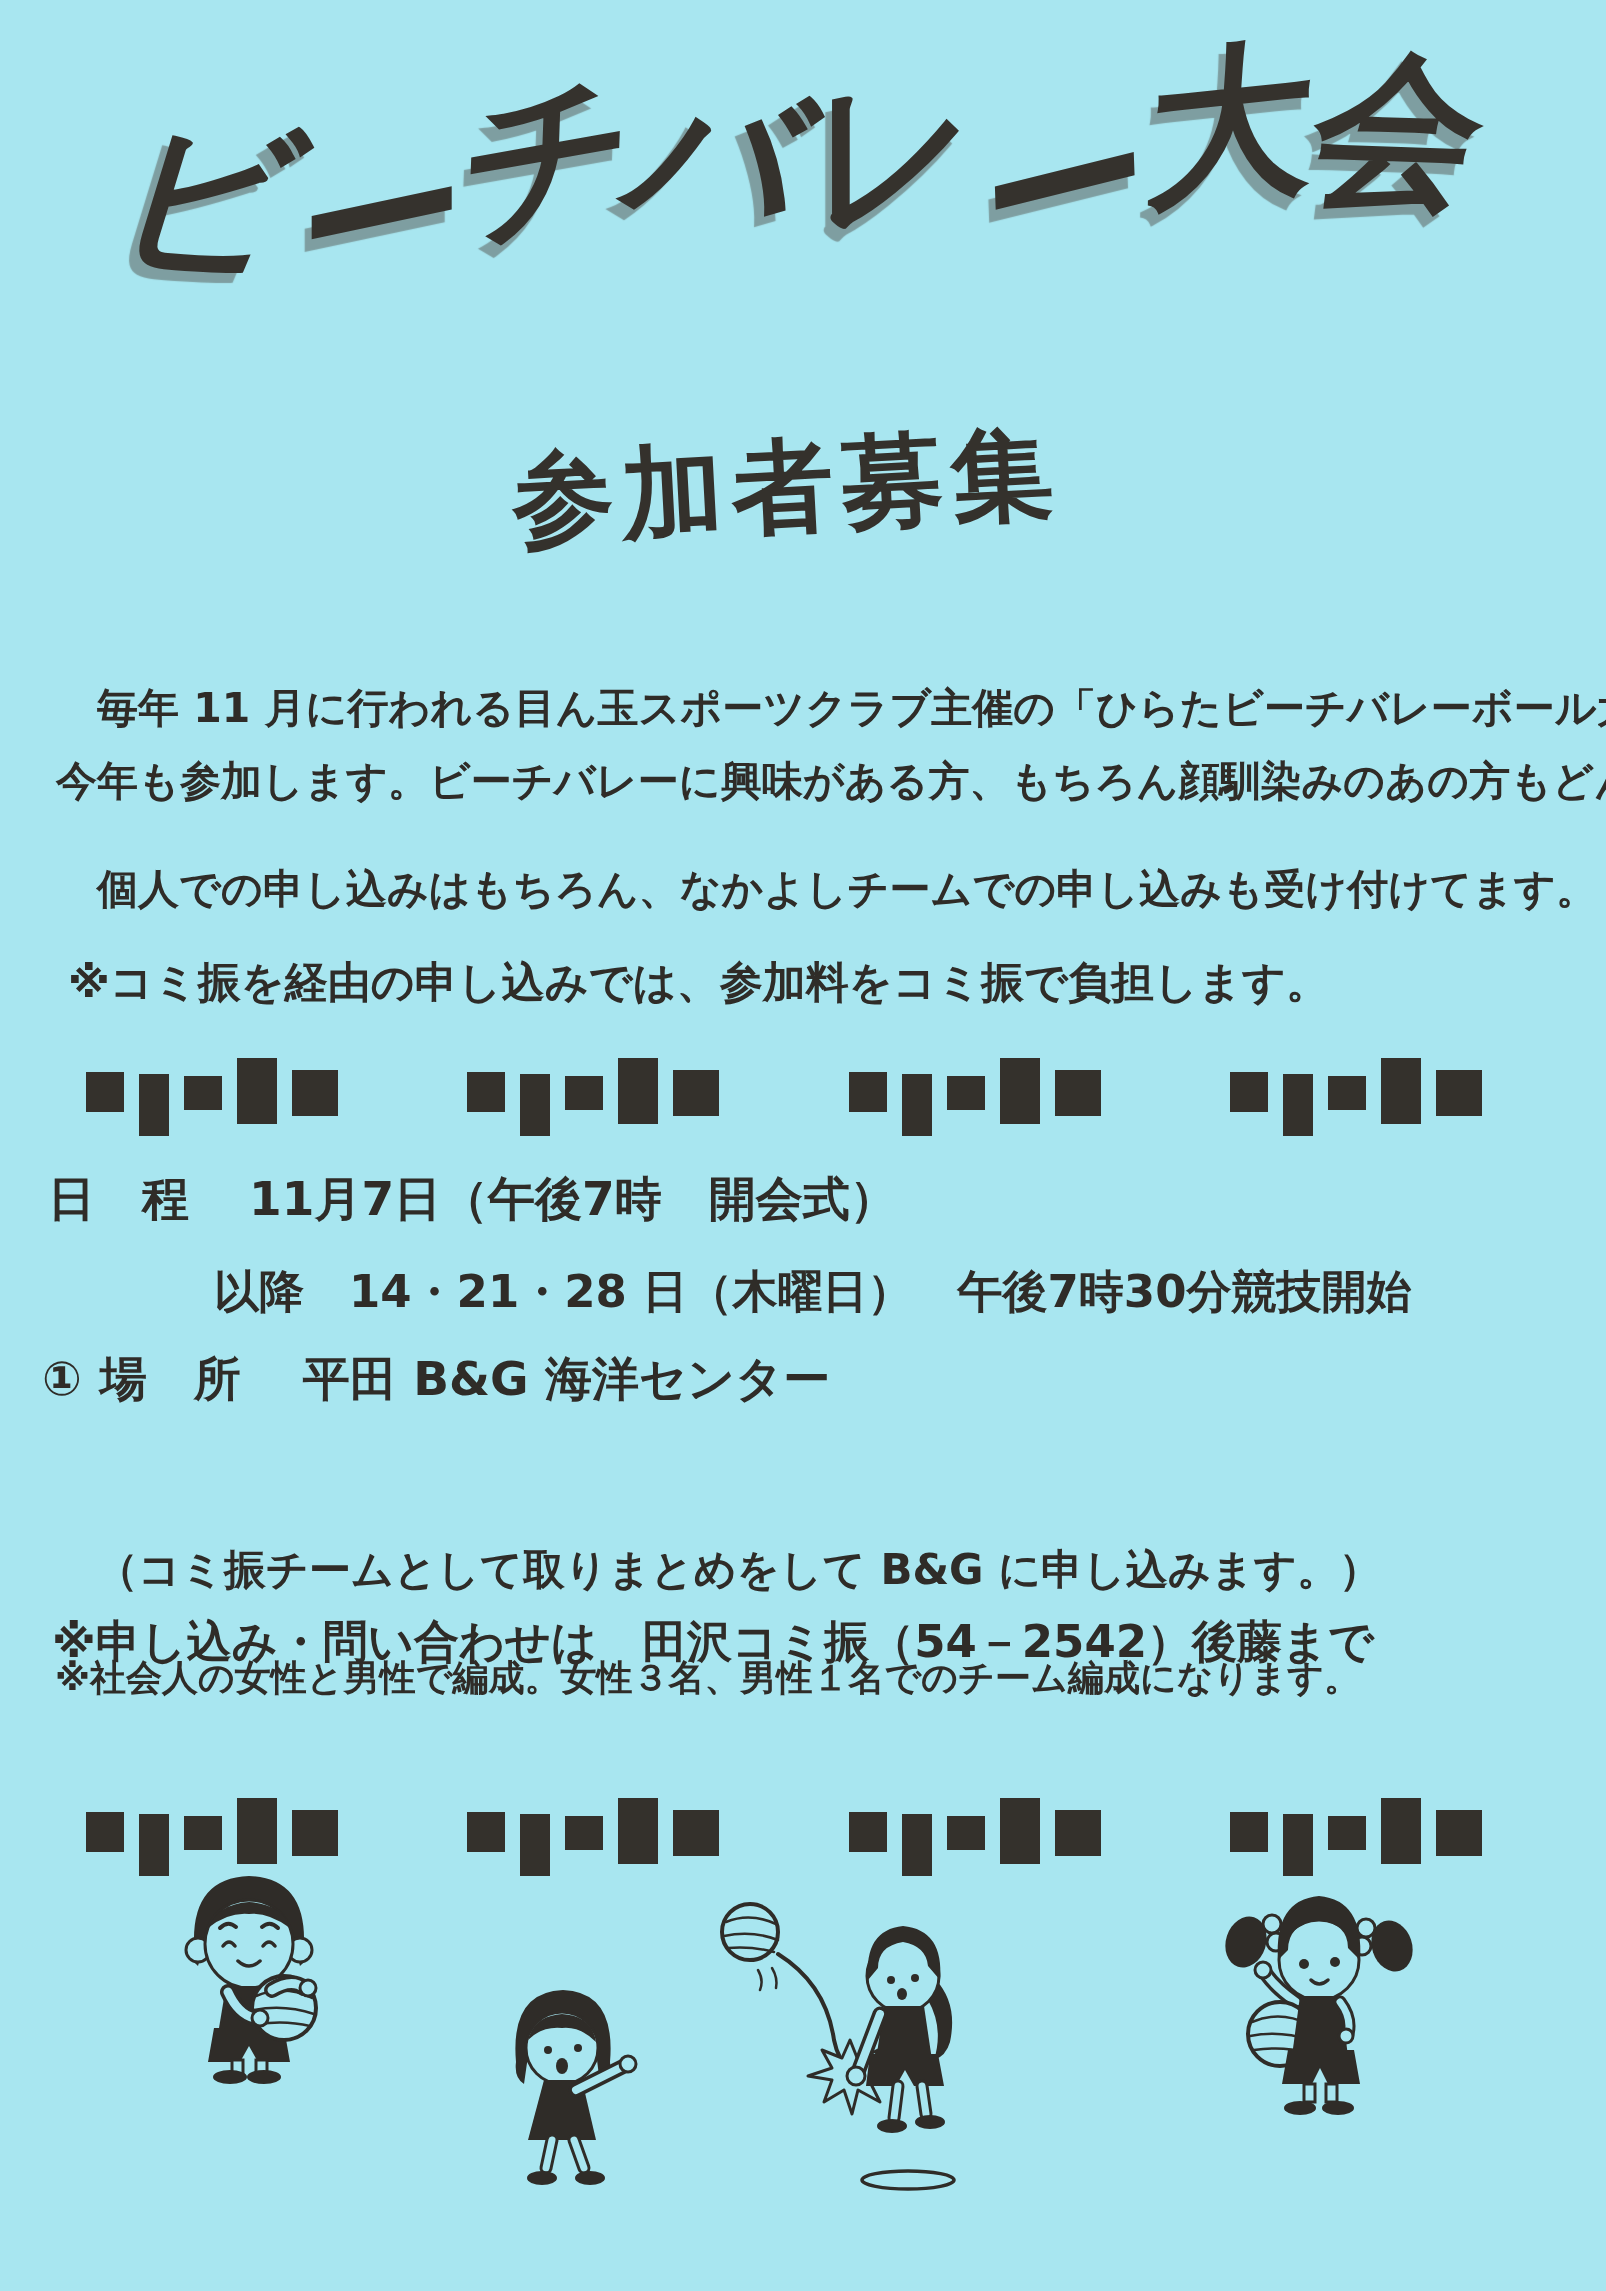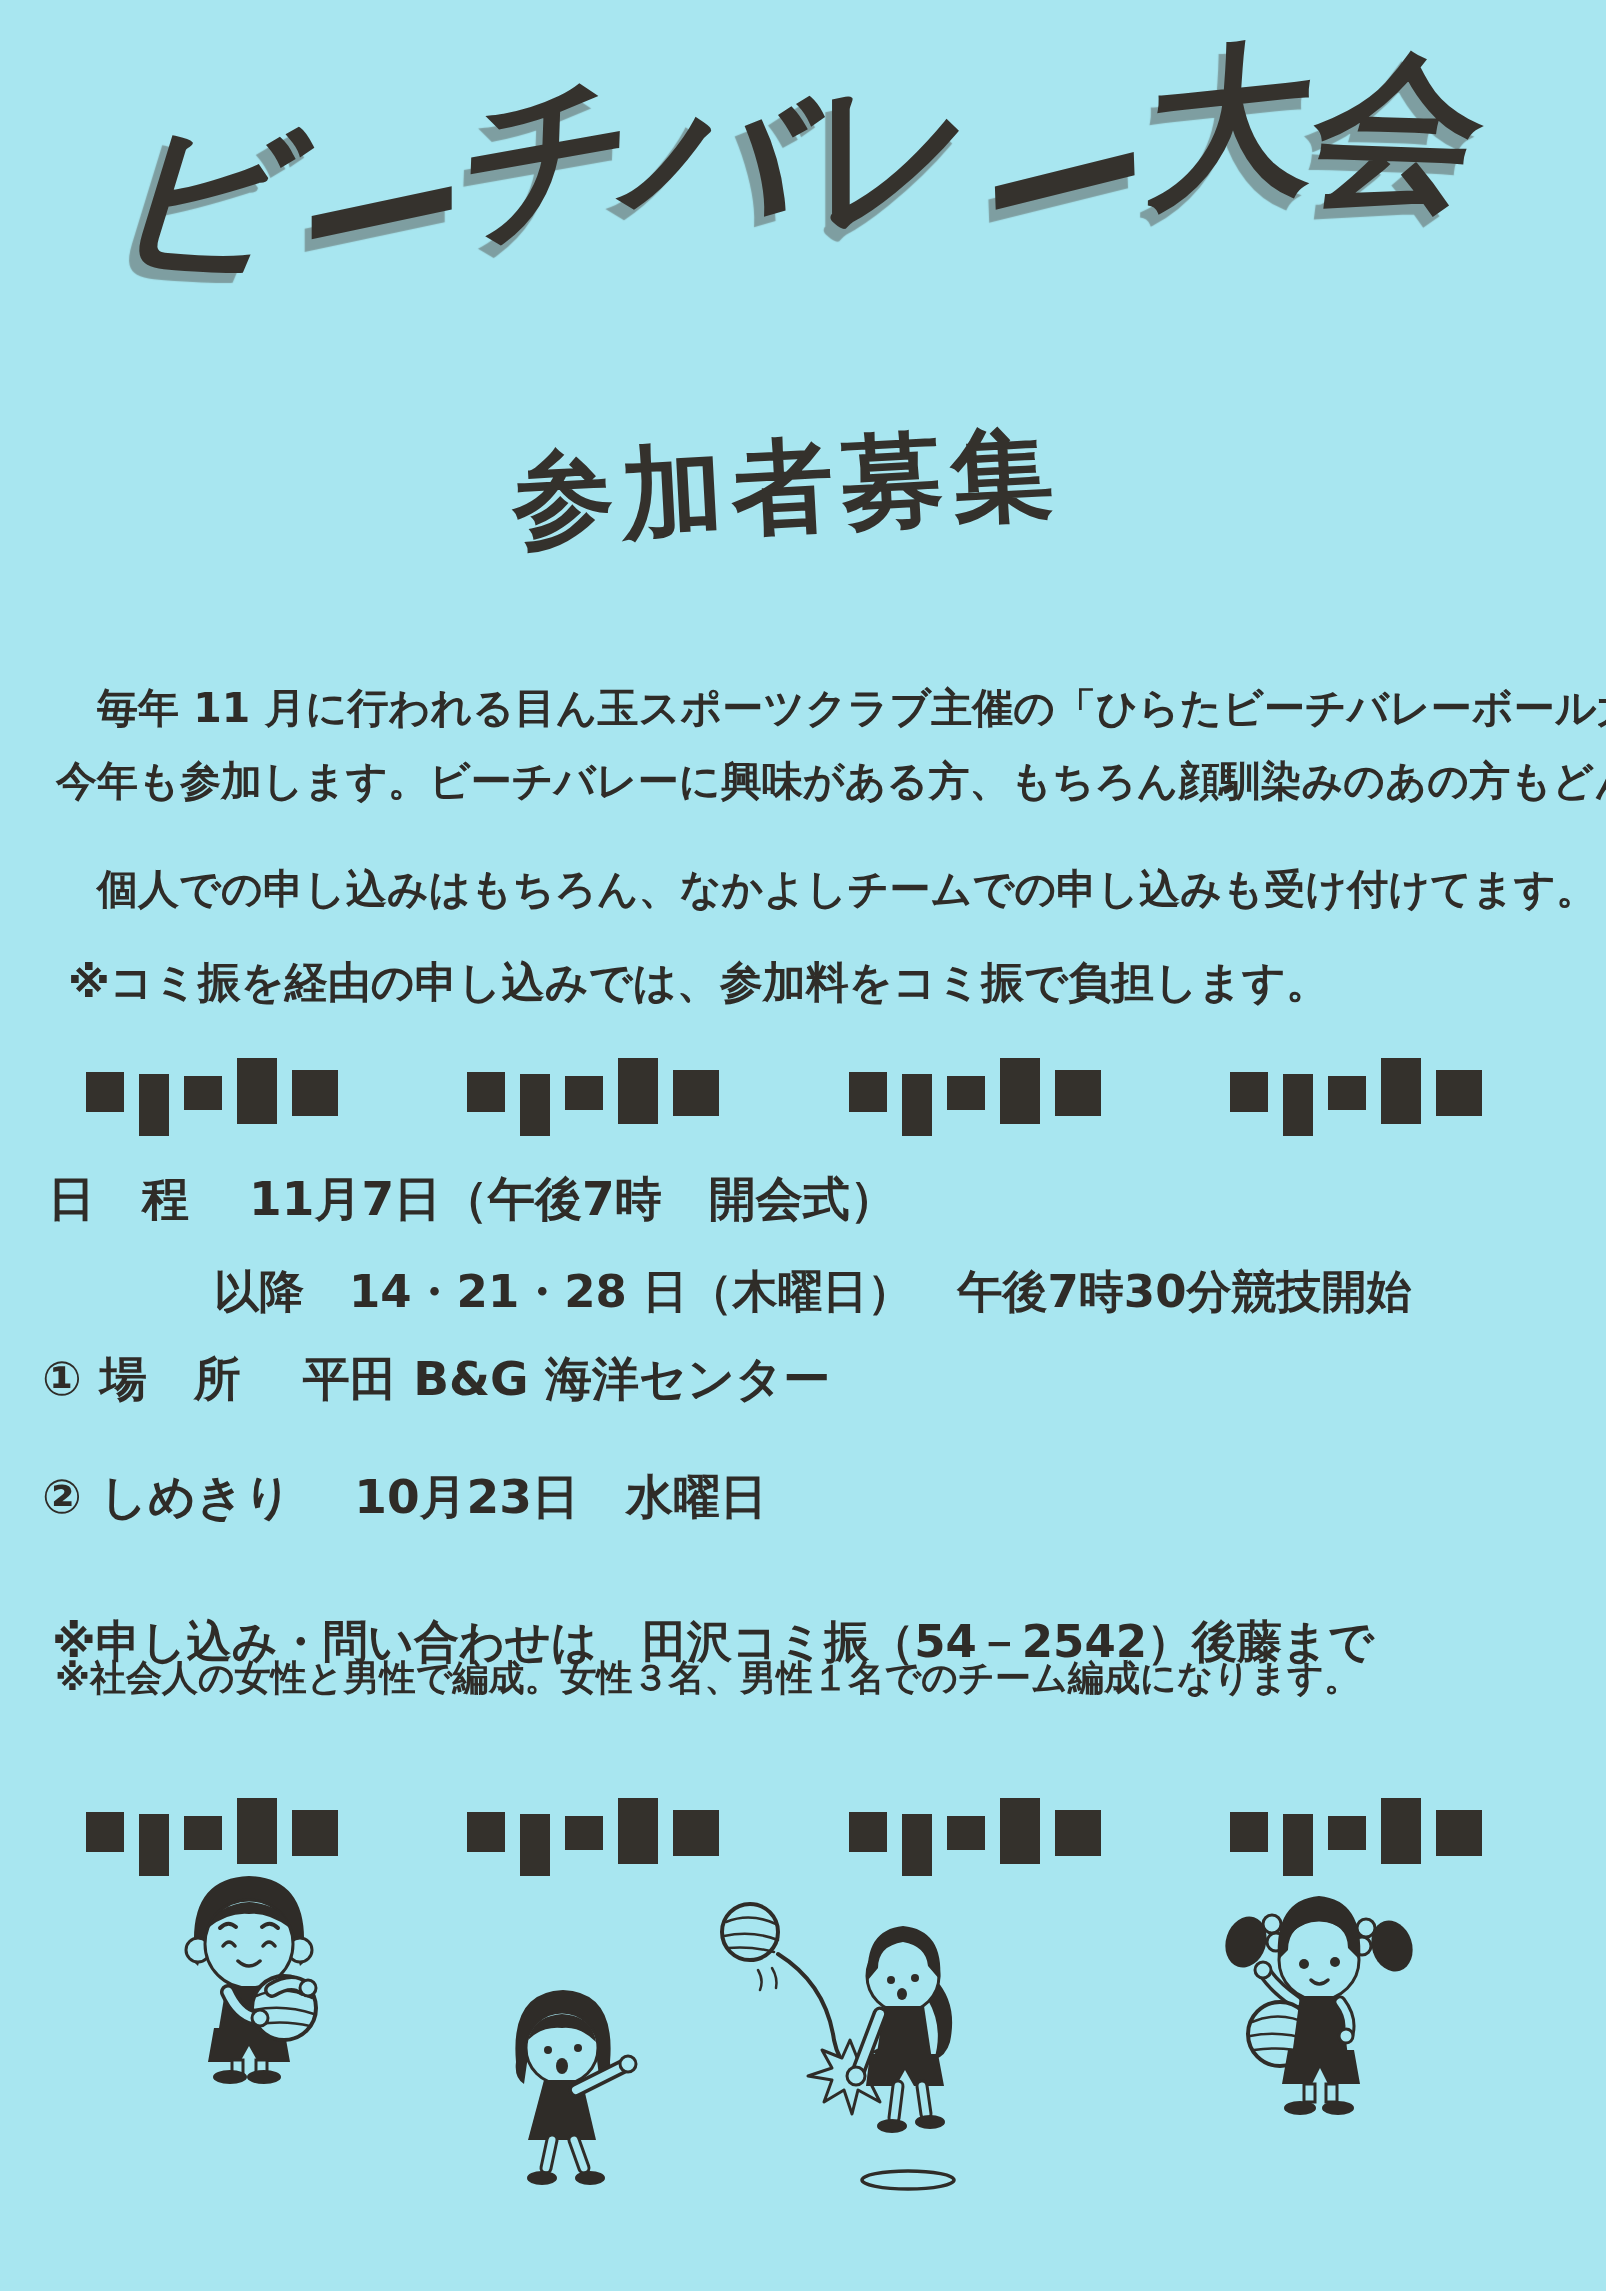--- a/index.html
+++ b/index.html
@@ -151,24 +151,22 @@
   <div class="line date-row">
     <span class="lbl">日　程</span><span>11月7日（午後7時　開会式）</span>
   </div>
 
   <div class="line followup">以降　14・21・28 日（木曜日）　午後7時30分競技開始</div>
 
   <div class="line item-row item-place">
     <span class="num">①</span><span class="lbl">場　所</span><span>平田 B&amp;G 海洋センター</span>
   </div>
 
-  <div class="line item-row item-deadline">
-    <span class="num">②</span><span class="lbl">しめきり</span><span>10月23日　水曜日</span>
-  </div>
-
+
+  <div class="line deadline-note">（コミ振チームとして取りまとめをして B&amp;G に申し込みます。）</div>
 
   <div class="line contact">※申し込み・問い合わせは　田沢コミ振（54－2542）後藤まで</div>
 
 
   <div class="line team-note">※社会人の女性と男性で編成。女性３名、男性１名でのチーム編成になります。</div>
 
   <div class="divider divider-bottom">
       <span class="dgroup">
         <span class="dblock"></span>
         <span class="dblock"></span>

